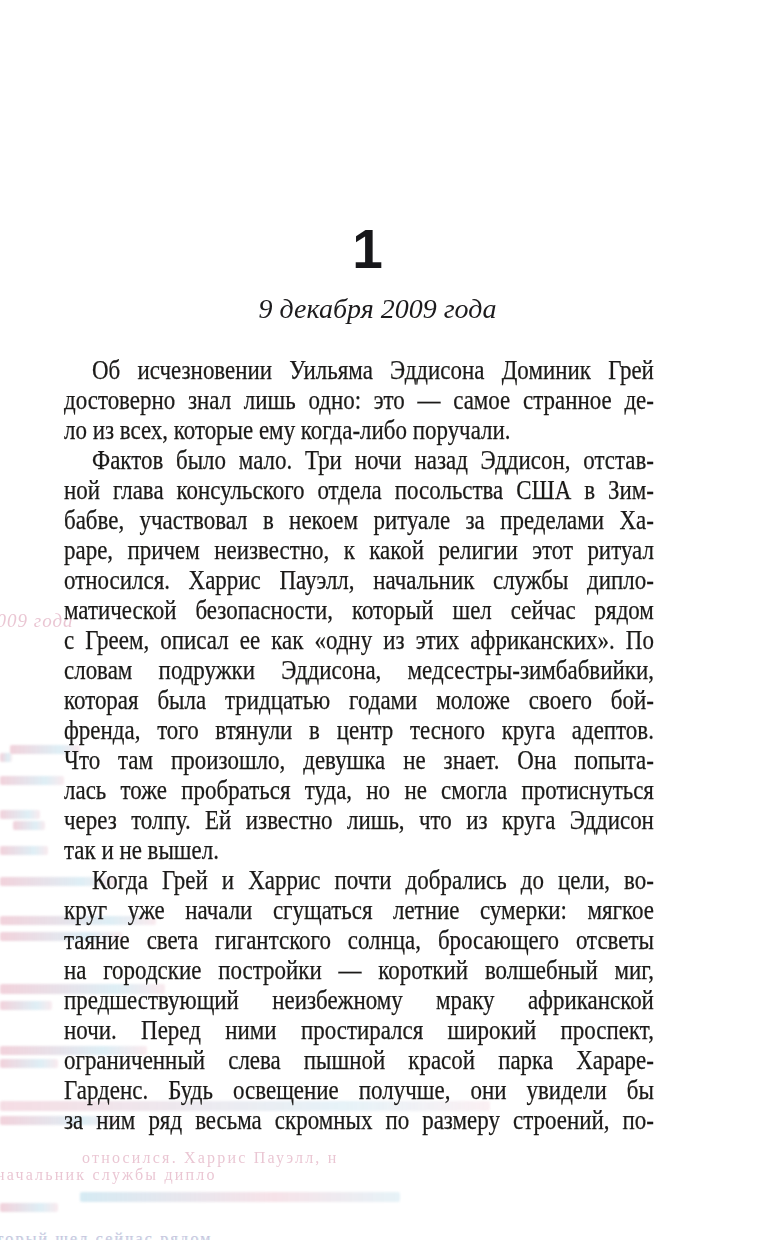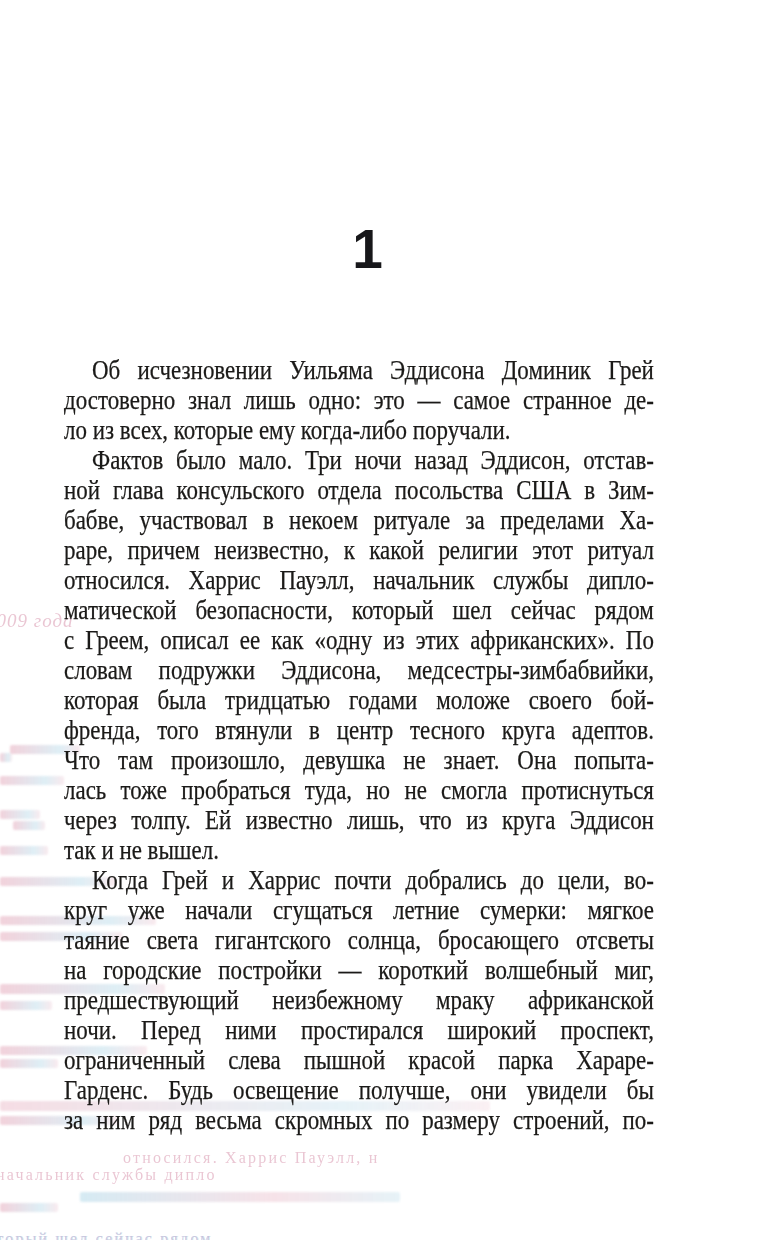--- a/index.html
+++ b/index.html
@@ -79,21 +79,21 @@
     top: 610px;
     left: -14px;
     font-size: 19px;
     font-style: italic;
     letter-spacing: 1px;
   }
   .ghost-bottom {
     font-size: 16px;
     letter-spacing: 2.2px;
   }
-  #ghost-b1 { top: 1149px; left: 82px; margin-left: 41px; }
+  #ghost-b1 { top: 1149px; left: 82px; }
   #ghost-b2 { top: 1166px; left: -4px; }
   #ghost-b3 { top: 1214px; left: 82px; }
   #ghost-b4 {
     top: 1230px; left: -4px;
     color: rgba(186, 152, 196, 0.5);
     text-shadow: 1px 0 rgba(148, 212, 230, 0.45);
   }
 
   .smudge {
     position: absolute;
@@ -128,20 +128,21 @@
             rgba(173, 214, 231, 0.3)); }
   #sm17 { top: 1203px; left: 0;    width: 58px; }
 </style>
 </head>
 <body>
 
 <div class="page">
 
   <div class="chapter-number">1</div>
 
+  <div class="dateline">9 декабря 2009 года</div>
 
   <div class="body-text">
       <div class="line first">Об исчезновении Уильяма Эддисона Доминик Грей</div>
       <div class="line">достоверно знал лишь одно: это — самое странное де-</div>
       <div class="line para-end">ло из всех, которые ему когда-либо поручали.</div>
       <div class="line first">Фактов было мало. Три ночи назад Эддисон, отстав-</div>
       <div class="line">ной глава консульского отдела посольства США в Зим-</div>
       <div class="line">бабве, участвовал в некоем ритуале за пределами Ха-</div>
       <div class="line">раре, причем неизвестно, к какой религии этот ритуал</div>
       <div class="line">относился. Харрис Пауэлл, начальник службы дипло-</div>

